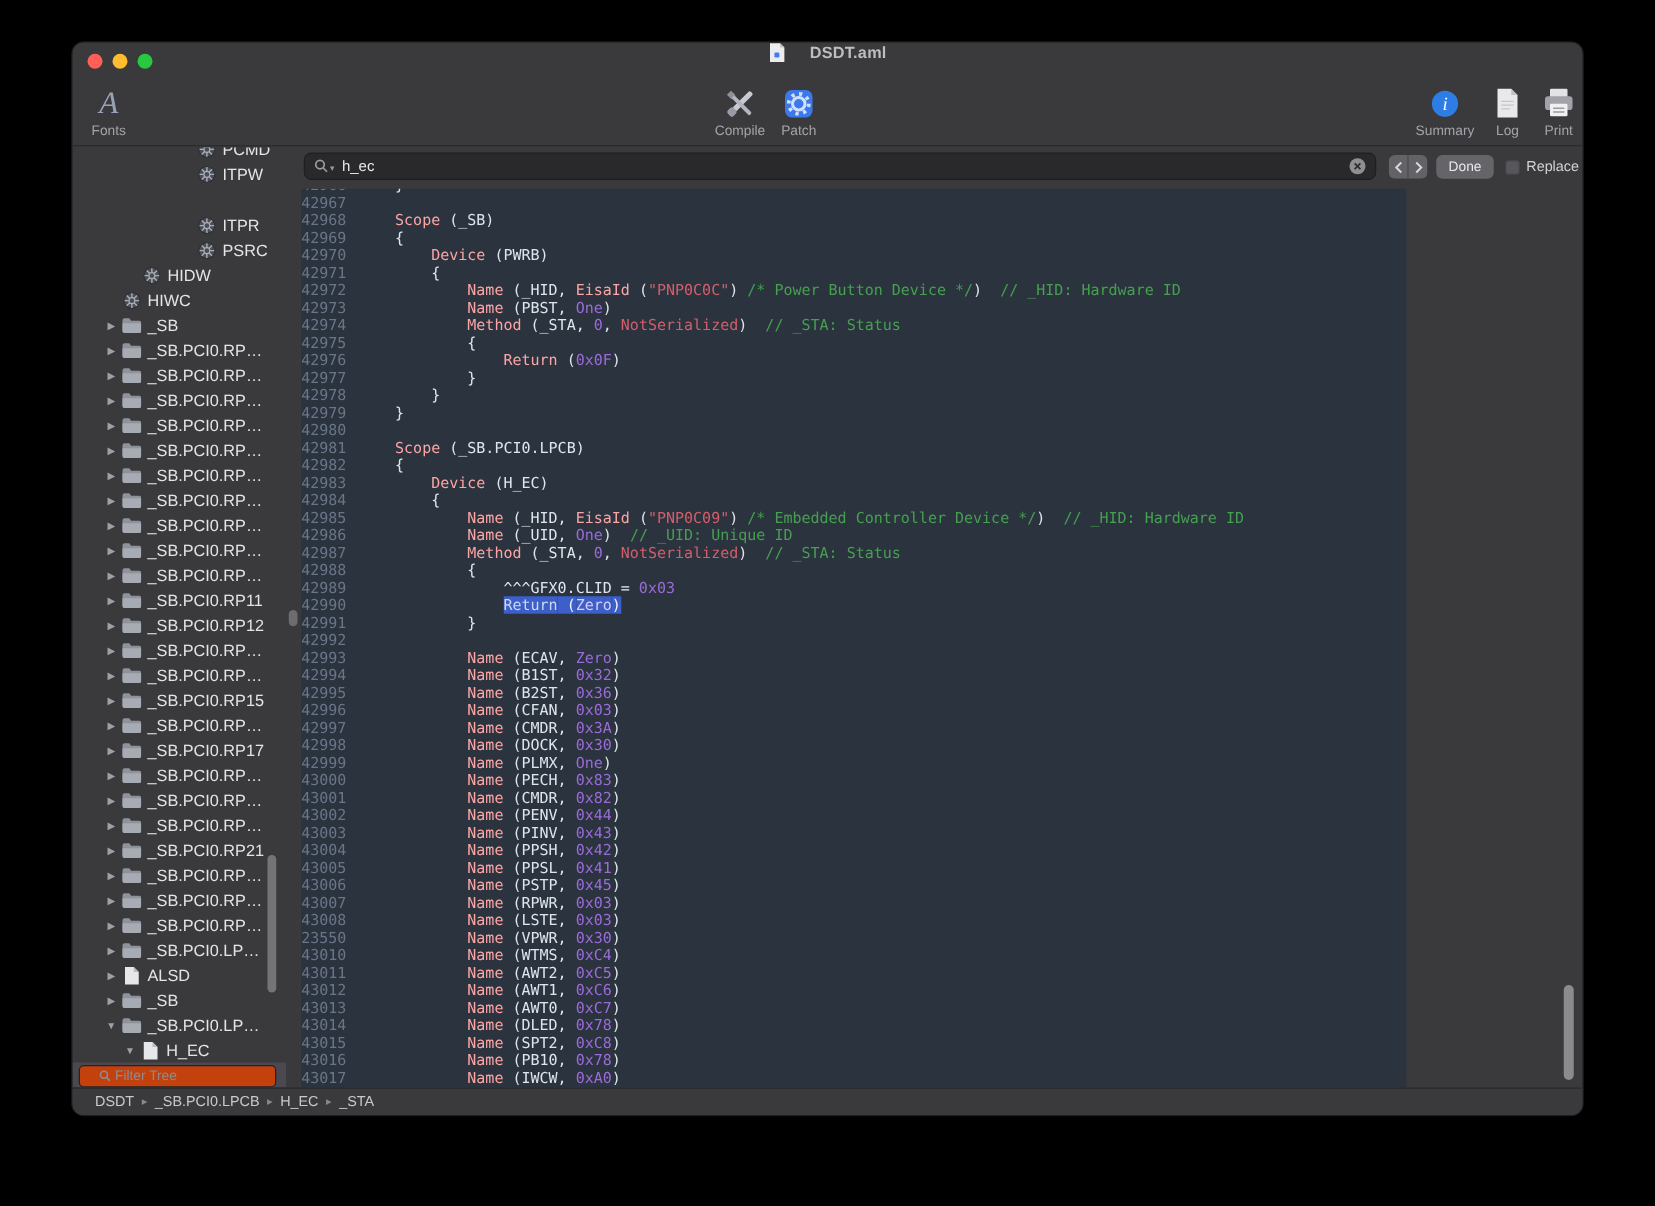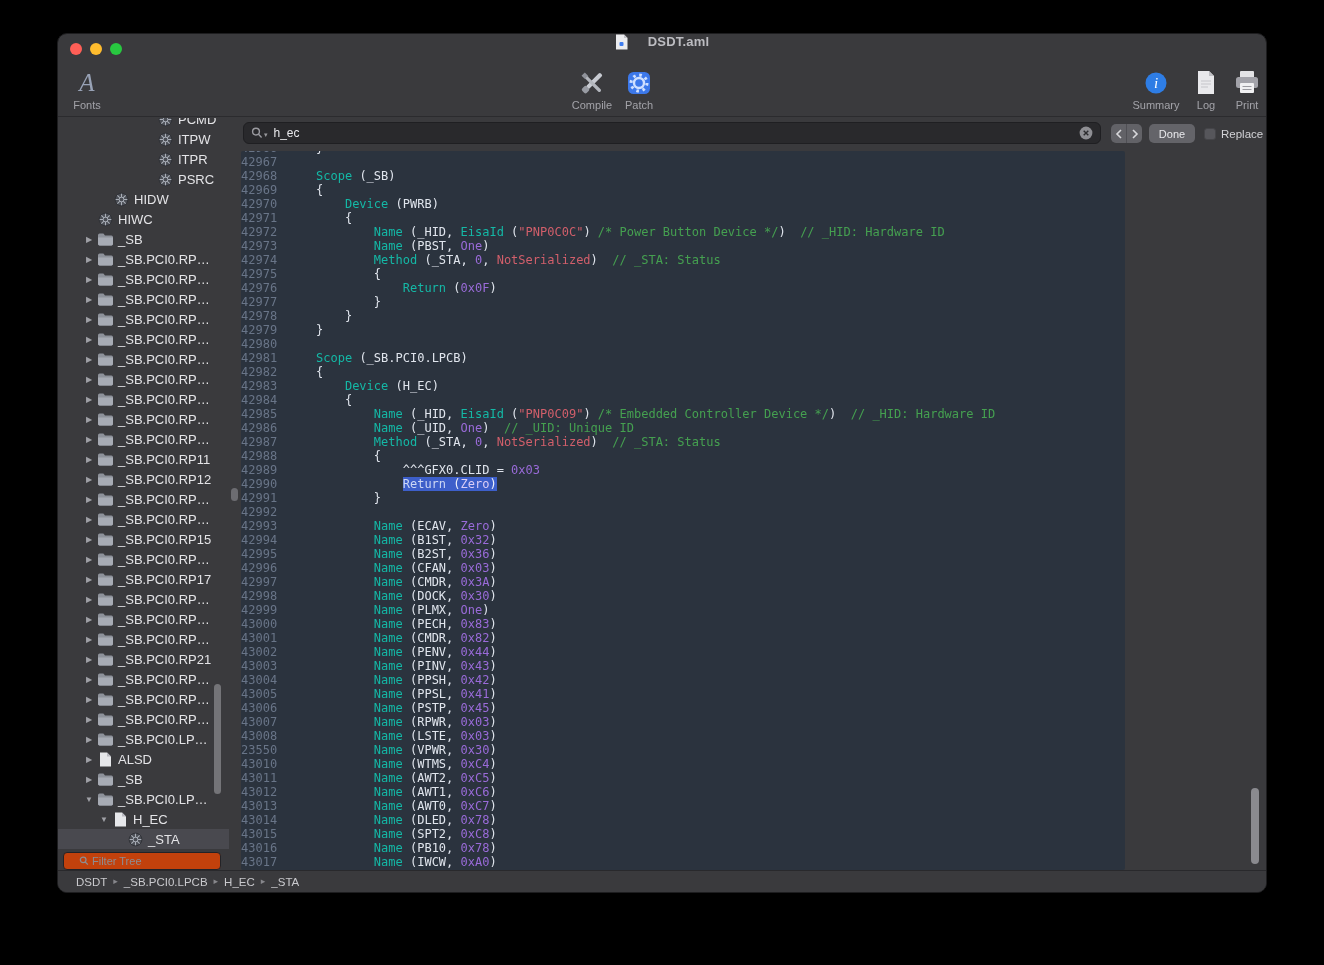--- a/index.html
+++ b/index.html
@@ -62,21 +62,21 @@
                 font-family:"Liberation Sans",sans-serif}
   .filter-input::placeholder{color:#8d8d92}
   .divider-handle{position:absolute;left:173px;top:454px;width:7px;height:13px;background:#6c6c71;border-radius:3.5px}
 
   
   .editor{position:absolute;left:183px;top:117px;width:884px;height:719px;background:#2b333e;border-radius:2px;overflow:hidden}
   .code-area{margin-top:-10px}
   .code-line{display:flex;height:14px;line-height:14px;font-family:"DejaVu Sans Mono",monospace;font-size:12px}
   .ln{flex:0 0 44px;padding-right:10px;text-align:right;color:#697588}
   .code-text{white-space:pre}
-  .seg-p{color:#e0e5ed}.seg-k{color:#14b8a6}.seg-s{color:#d25f6b}.seg-c{color:#45a050}.seg-n{color:#9a6bd9}
+  .seg-p{color:#e0e5ed}.seg-k{color:#fca5a5}.seg-s{color:#d25f6b}.seg-c{color:#45a050}.seg-n{color:#9a6bd9}
   .sel{background:#3d5fca}
   .seg-k.sel{color:#ccd7f4}.seg-p.sel{color:#eff2f9}.seg-n.sel{color:#dbcdf6}
   .v-thumb-editor{position:absolute;left:1193px;top:754px;width:8px;height:76px;background:#8a8a8f;border-radius:4px}
 
   
   .statusbar{position:absolute;left:0;right:0;bottom:0;height:22px;background:#3a3a3d;border-top:1px solid #29292c;
              display:flex;align-items:center;padding-left:18px}
   .crumb{font-size:11.5px;color:#c9c9cd}
   .crumb-sep{font-size:9px;color:#87878c;margin:0 6px}
 </style>
@@ -229,21 +229,21 @@
             <svg width="15" height="15" viewBox="0 0 16 16">
               <circle cx="8" cy="8" r="6.8" fill="#4a4d54" stroke="#2f3136" stroke-width="1"></circle>
               <g stroke="#a8adb6" stroke-width="1.2">
                 <path d="M8 1.8 V14.2 M1.8 8 H14.2 M3.6 3.6 L12.4 12.4 M12.4 3.6 L3.6 12.4"></path>
               </g>
               <circle cx="8" cy="8" r="2.5" fill="#4a4d54" stroke="#a8adb6" stroke-width="1"></circle>
             </svg>
           </span>
           <span class="tree-label">ITPW</span>
         </div>
-        <div class="tree-row" style="padding-left: 83px;">
+        <div class="tree-row" style="padding-left: 83px; margin-top: 21px;">
           <span class="disc"></span>
           <span class="tree-icon">
             <svg width="15" height="15" viewBox="0 0 16 16">
               <circle cx="8" cy="8" r="6.8" fill="#4a4d54" stroke="#2f3136" stroke-width="1"></circle>
               <g stroke="#a8adb6" stroke-width="1.2">
                 <path d="M8 1.8 V14.2 M1.8 8 H14.2 M3.6 3.6 L12.4 12.4 M12.4 3.6 L3.6 12.4"></path>
               </g>
               <circle cx="8" cy="8" r="2.5" fill="#4a4d54" stroke="#a8adb6" stroke-width="1"></circle>
             </svg>
           </span>

